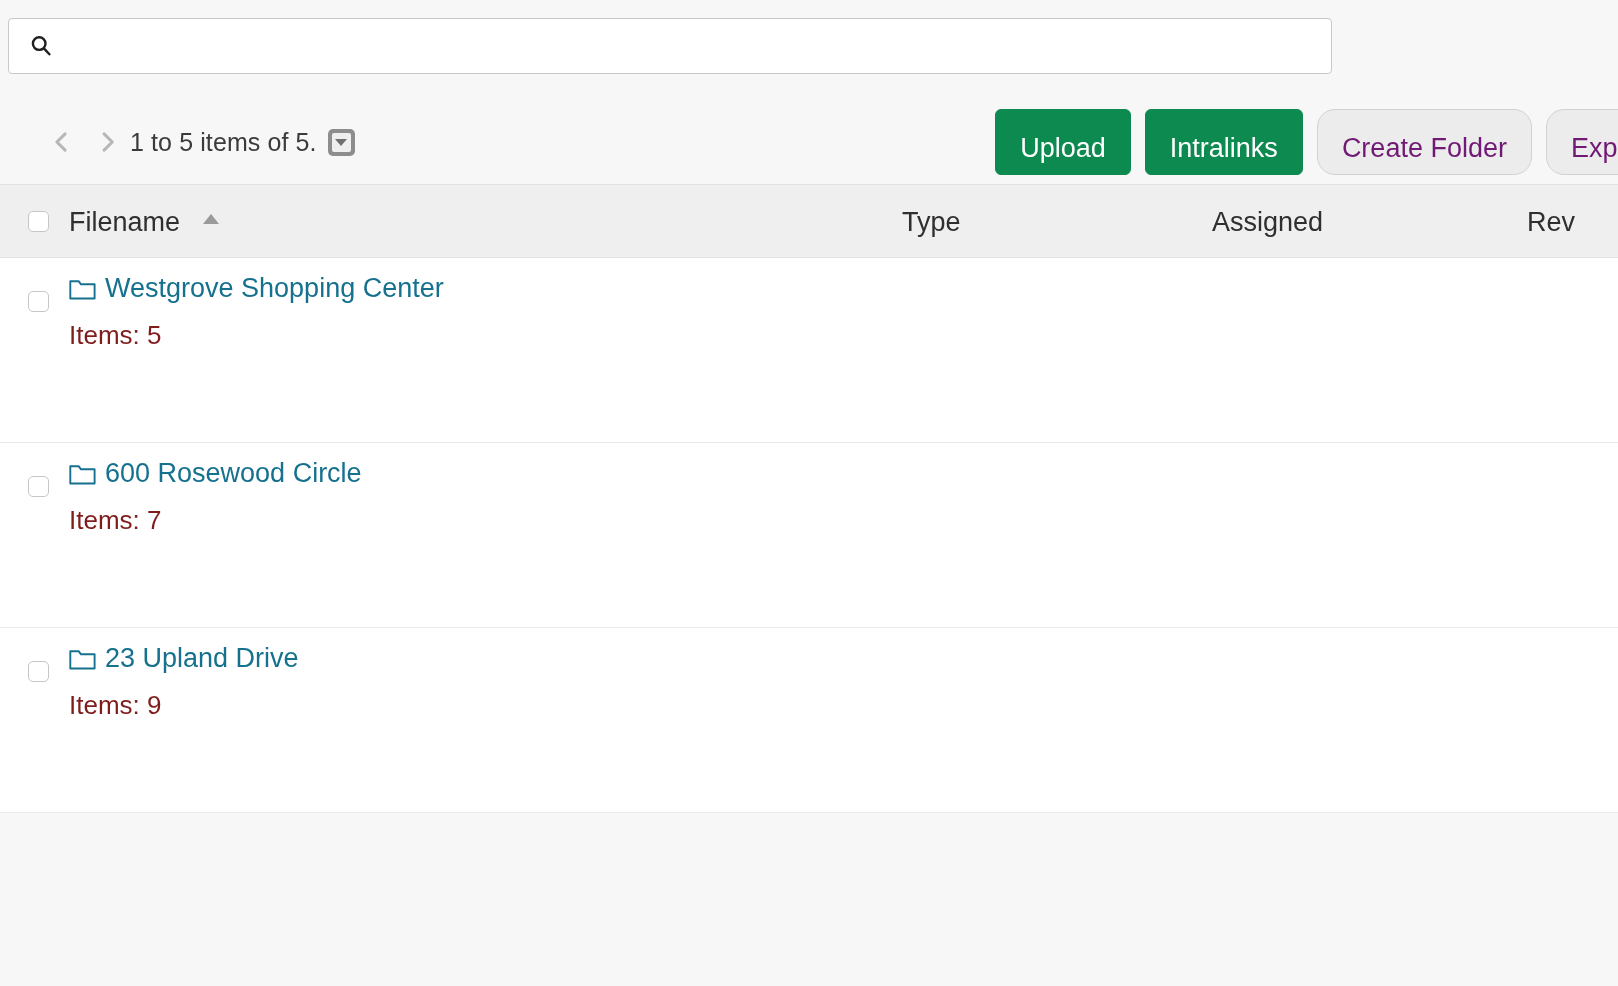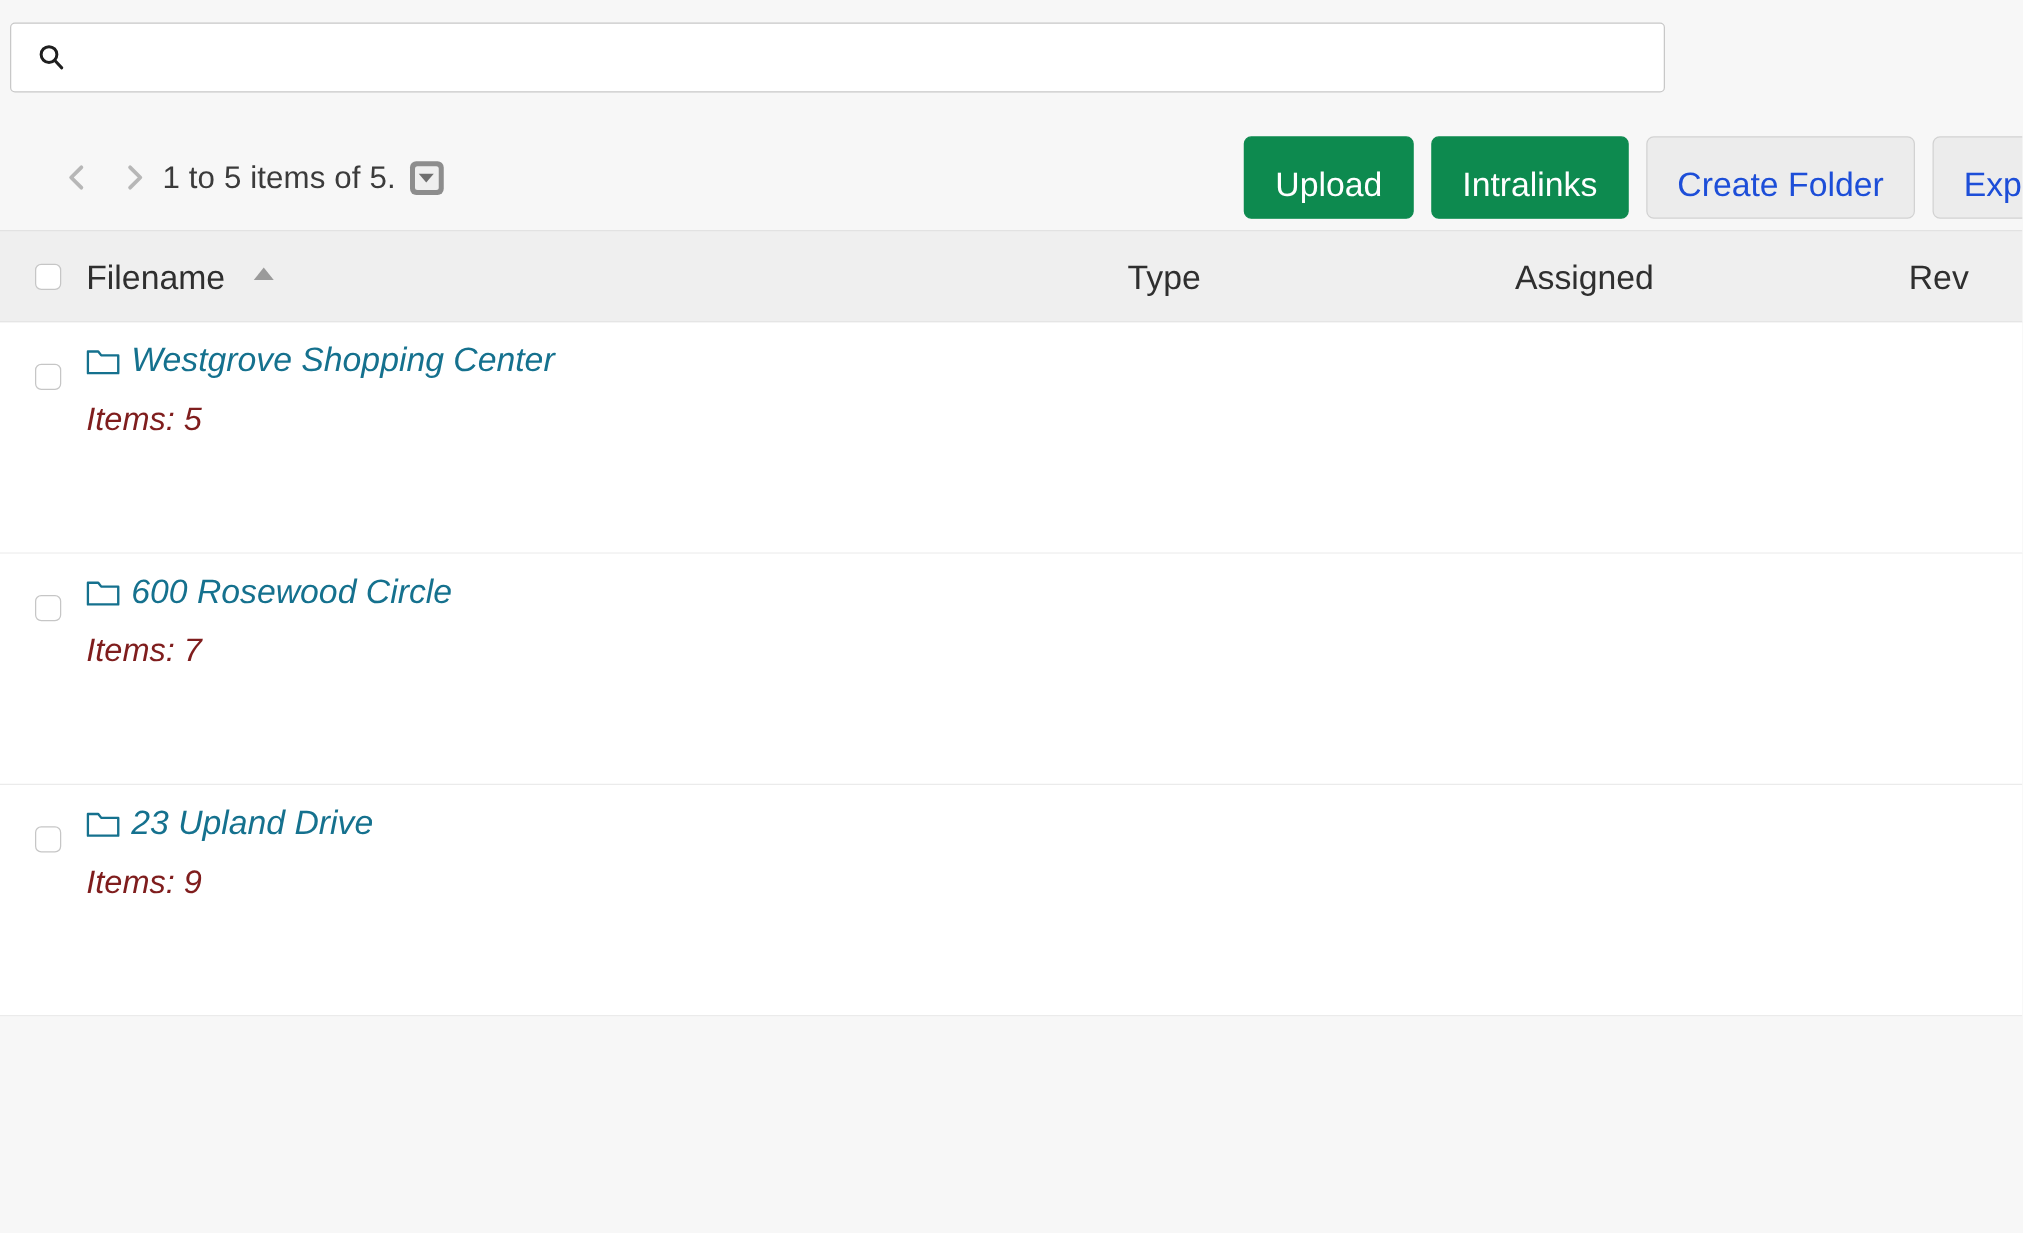--- a/index.html
+++ b/index.html
@@ -138,22 +138,23 @@
     align-items: center;
     justify-content: center;
   }
   .btn-primary {
     background: #0d8a4f;
     color: #ffffff;
     border-color: #0d8a4f;
   }
   .btn-secondary {
     background: #ececec;
-    color: #1d4ed8;
+    color: #701a75;
     border-color: #d2d2d2;
+    border-radius: 18px;
   }
 
   
   .table { position: absolute; left: 0; top: 184px; width: 1618px; }
   .thead {
     background: #efefef;
     height: 74px;
     position: relative;
     border-top: 1px solid #e2e2e2;
     border-bottom: 1px solid #e2e2e2;
@@ -193,21 +194,20 @@
     margin-left: 11px;
     margin-top: -6px;
   }
 
   .row {
     position: relative;
     height: 185px;
     background: #ffffff;
     border-bottom: 1px solid #ebebeb;
     box-sizing: border-box;
-    font-style: italic;
   }
   .row-check { position: absolute; left: 28px; top: 33px; }
   .row-name {
     position: absolute;
     left: 69px;
     top: 15px;
     display: flex;
     align-items: center;
     gap: 9px;
     font-size: 27px;

